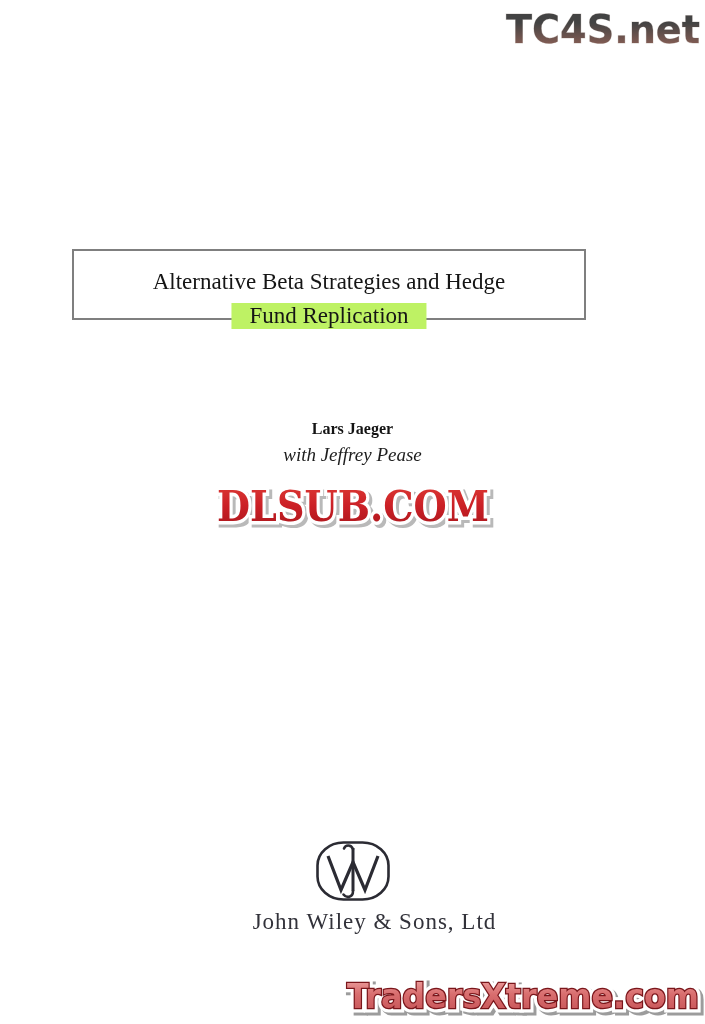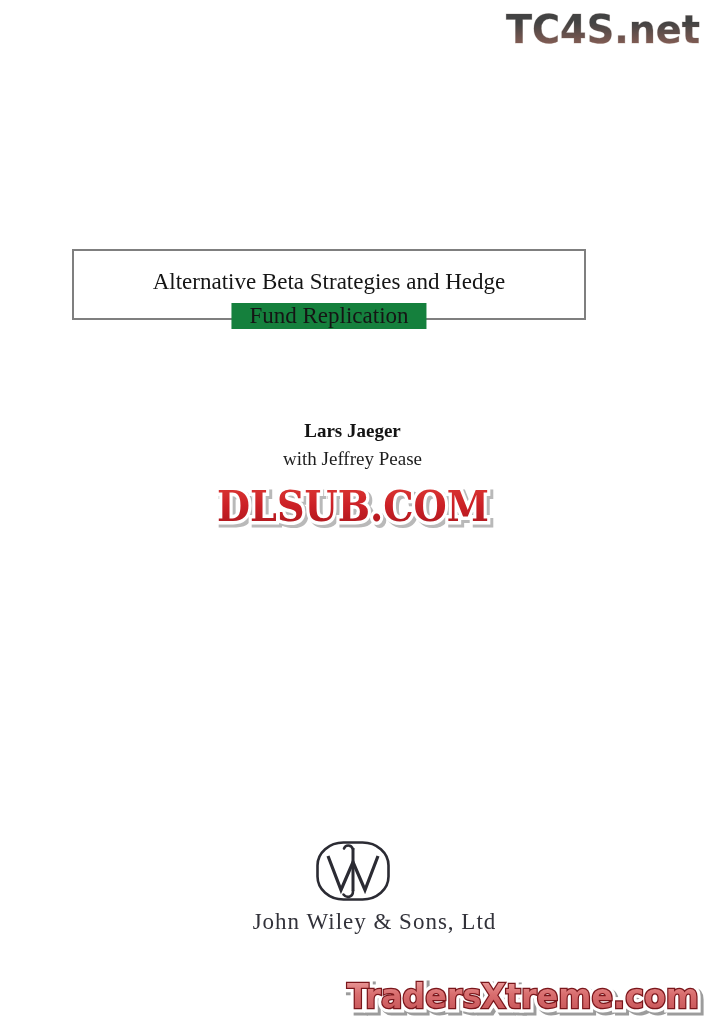--- a/index.html
+++ b/index.html
@@ -26,37 +26,38 @@
     margin-top: 18px;
     text-align: center;
     font-size: 23px;
     color: #151515;
     white-space: nowrap;
   }
   .title-line2 {
     position: absolute;
     left: 50%; bottom: -11px;
     transform: translateX(-50%);
-    background: #15803d;
+    background: #bef264;
     padding: 0 18px;
     font-size: 23px;
     color: #151515;
     white-space: nowrap;
   }
 
   
   .authors { top: 420px; left: 0; width: 100%; text-align: center; }
   .author-primary {
-    font-size: 19px;
+    font-size: 16px;
     font-weight: bold;
     color: #131313;
   }
   .author-secondary {
     margin-top: 6px;
     font-size: 19px;
+    font-style: italic;
     color: #1d1d1d;
   }
 
   
   .wm-middle { left: 50%; top: 481px; transform: translateX(-50%); }
 
   
   .wiley-logo { left: 50%; top: 839px; transform: translateX(-50%); }
   .publisher-name {
     top: 909px; left: 0; width: 100%;

